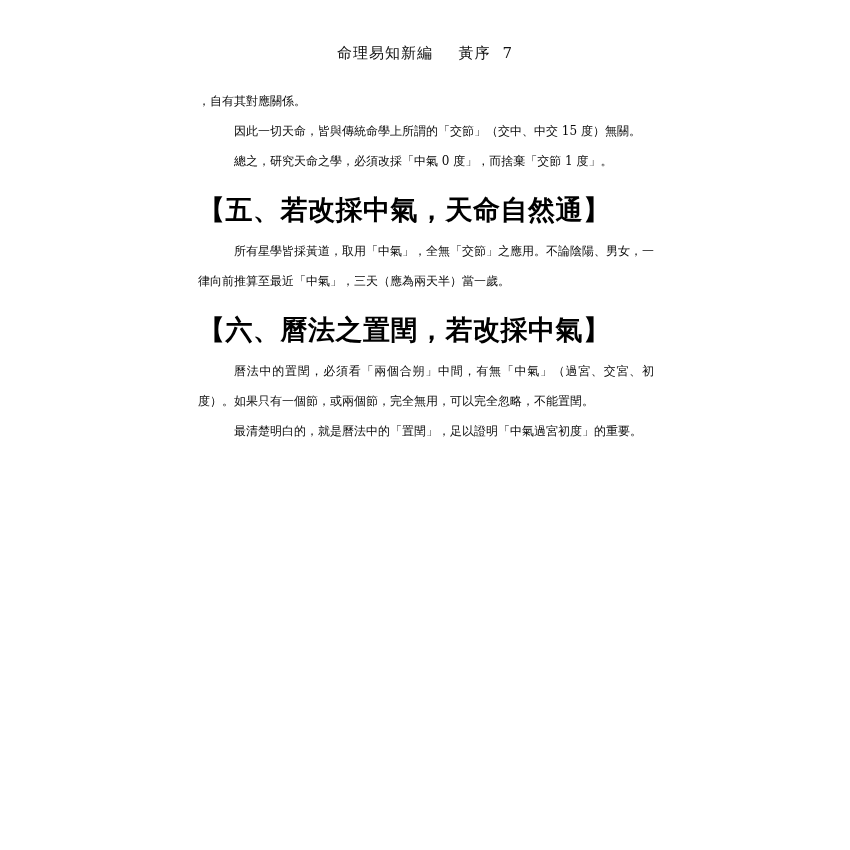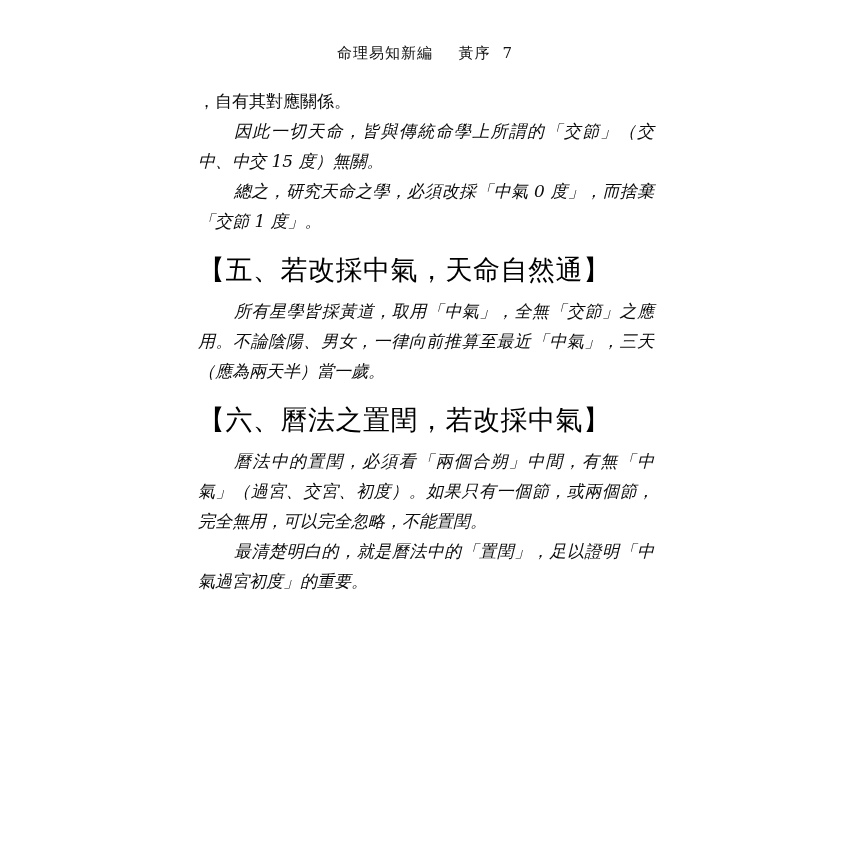--- a/index.html
+++ b/index.html
@@ -39,36 +39,35 @@
     margin-left: 6px;
   }
   .body-col {
     position: absolute;
     top: 86px;
     left: 198px;
     width: 456px;
   }
   p.para {
     margin: 0 0 0 0;
-    font-size: 17px;
+    font-size: 12px;
     line-height: 30px;
     text-align: justify;
     text-justify: inter-ideograph;
     letter-spacing: 0px;
     color: #0a0a0a;
   }
   p.indent {
     text-indent: 36px;
-    font-style: italic;
   }
   h2.heading {
     margin: 14px 0 6px 0;
     font-size: 27px;
     line-height: 40px;
-    font-weight: normal;
+    font-weight: bold;
     letter-spacing: 0.5px;
     color: #000;
     font-family: "DejaVu Serif", "Liberation Serif", serif;
     text-align: left;
   }
   .sec-gap-top { margin-top: 12px; }
   .sec-gap-bot { margin-bottom: 4px; }
 </style>
 </head>
 <body>

